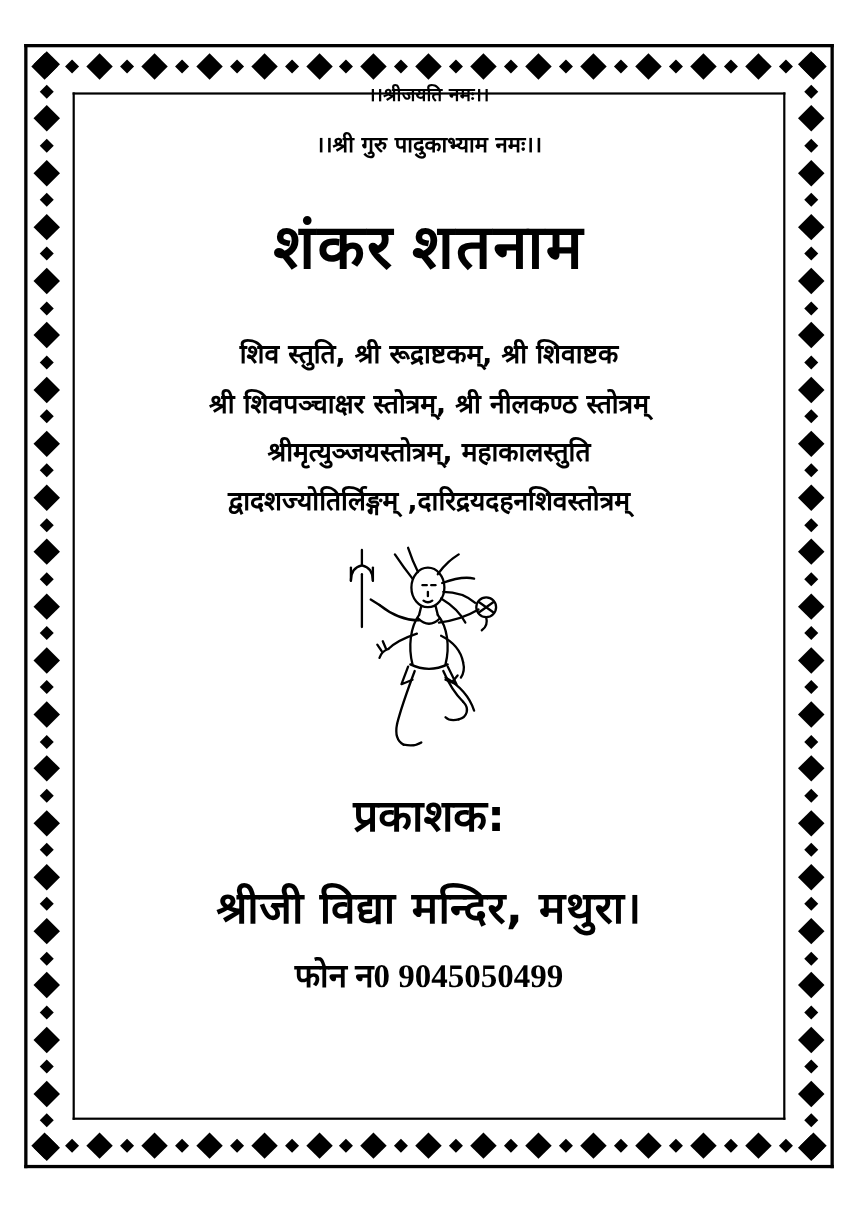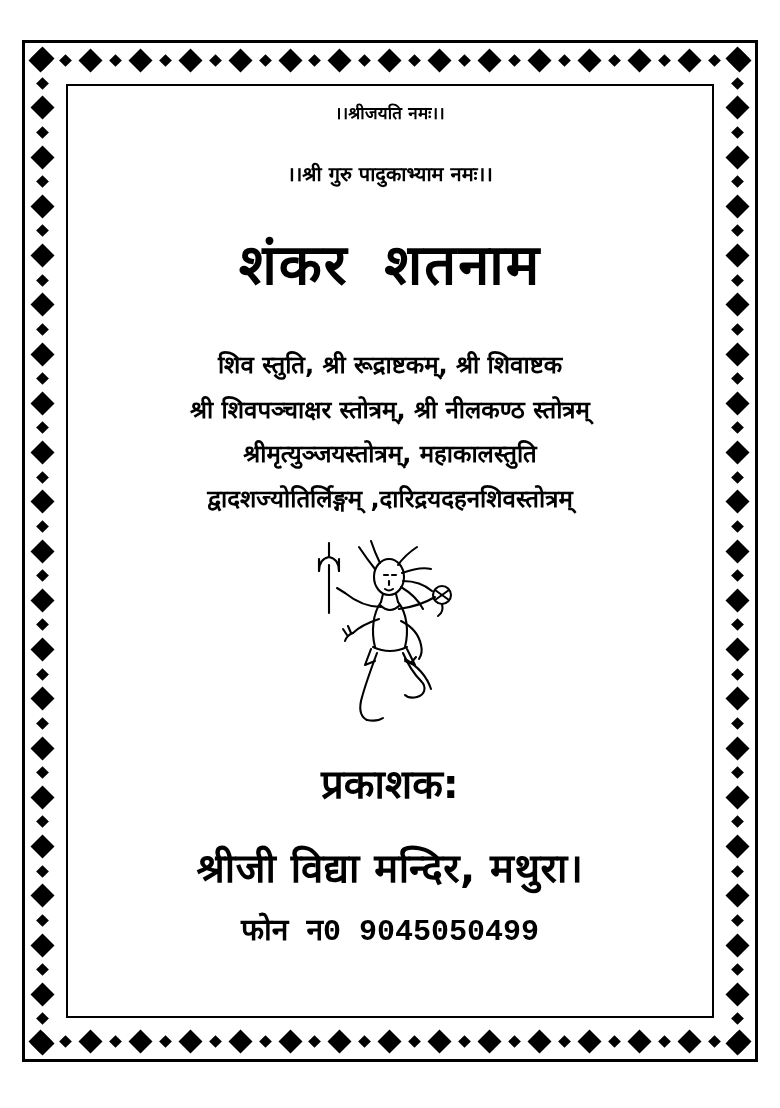--- a/index.html
+++ b/index.html
@@ -71,41 +71,41 @@
 
   .d-top    { left: 10px;  top: 12px;    width: 716px; }
   .d-bottom { left: 10px;  bottom: 12px; width: 716px; }
   .d-left   { left: 12px;  top: 10px;    height: 1002px; }
   .d-right  { right: 12px; top: 10px;    height: 1002px; }
 
   
   .content {
     position: absolute;
     left: 70px;
-    top: 97px;
+    top: 70px;
     width: 640px;
     text-align: center;
   }
 
   .invocation-1 {
     font-family: "DejaVu Sans", sans-serif;
     font-size: 17px;
     font-weight: 600;
     letter-spacing: 0.2px;
     margin-top: 4px;
   }
   .invocation-2 {
     font-family: "DejaVu Sans", sans-serif;
     font-size: 20px;
     font-weight: 700;
-    margin-top: 36px;
+    margin-top: 20px;
   }
 
   .main-title {
-    font-family: Liberation Mono, monospace;
+    font-family: Liberation Serif, serif;
     font-size: 56px;
     font-weight: 700;
     letter-spacing: 2px;
     margin-top: 50px;
     line-height: 1.15;
   }
 
   .subtitle-list {
     margin-top: 42px;
   }
@@ -131,21 +131,21 @@
     margin-top: 10px;
   }
   .publisher-name {
     font-family: "DejaVu Sans", sans-serif;
     font-size: 40px;
     font-weight: 700;
     margin-top: 29px;
     letter-spacing: 0.5px;
   }
   .phone {
-    font-family: Liberation Mono, monospace;
+    font-family: Liberation Serif, serif;
     font-size: 30px;
     font-weight: 700;
     margin-top: 14px;
   }
   .email {
     font-family: "DejaVu Serif", serif;
     font-size: 22px;
     font-weight: 400;
     margin-top: 6px;
   }

